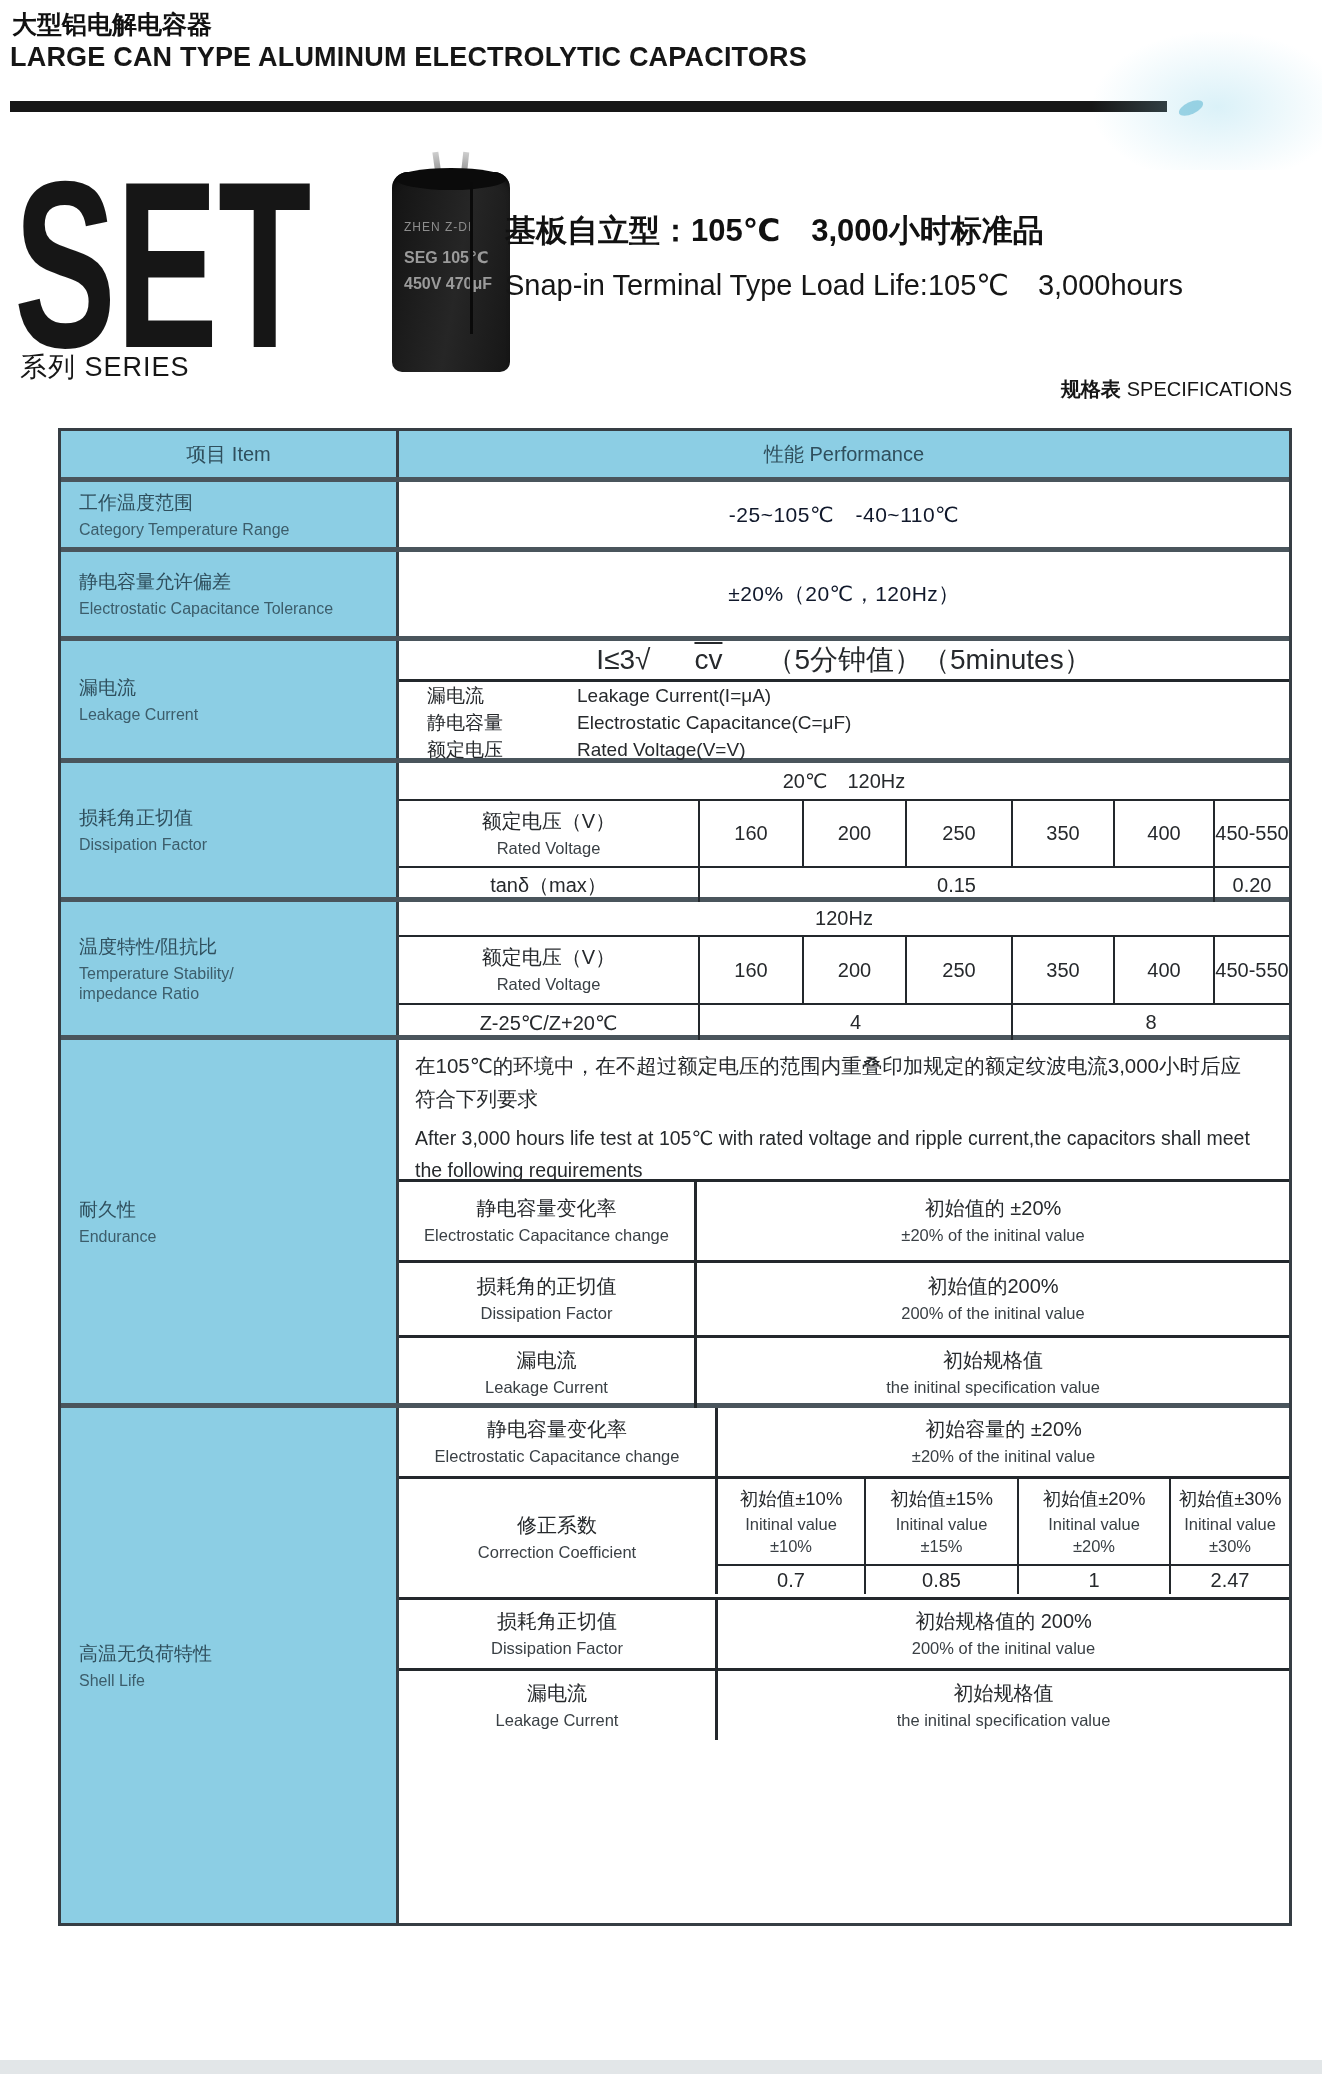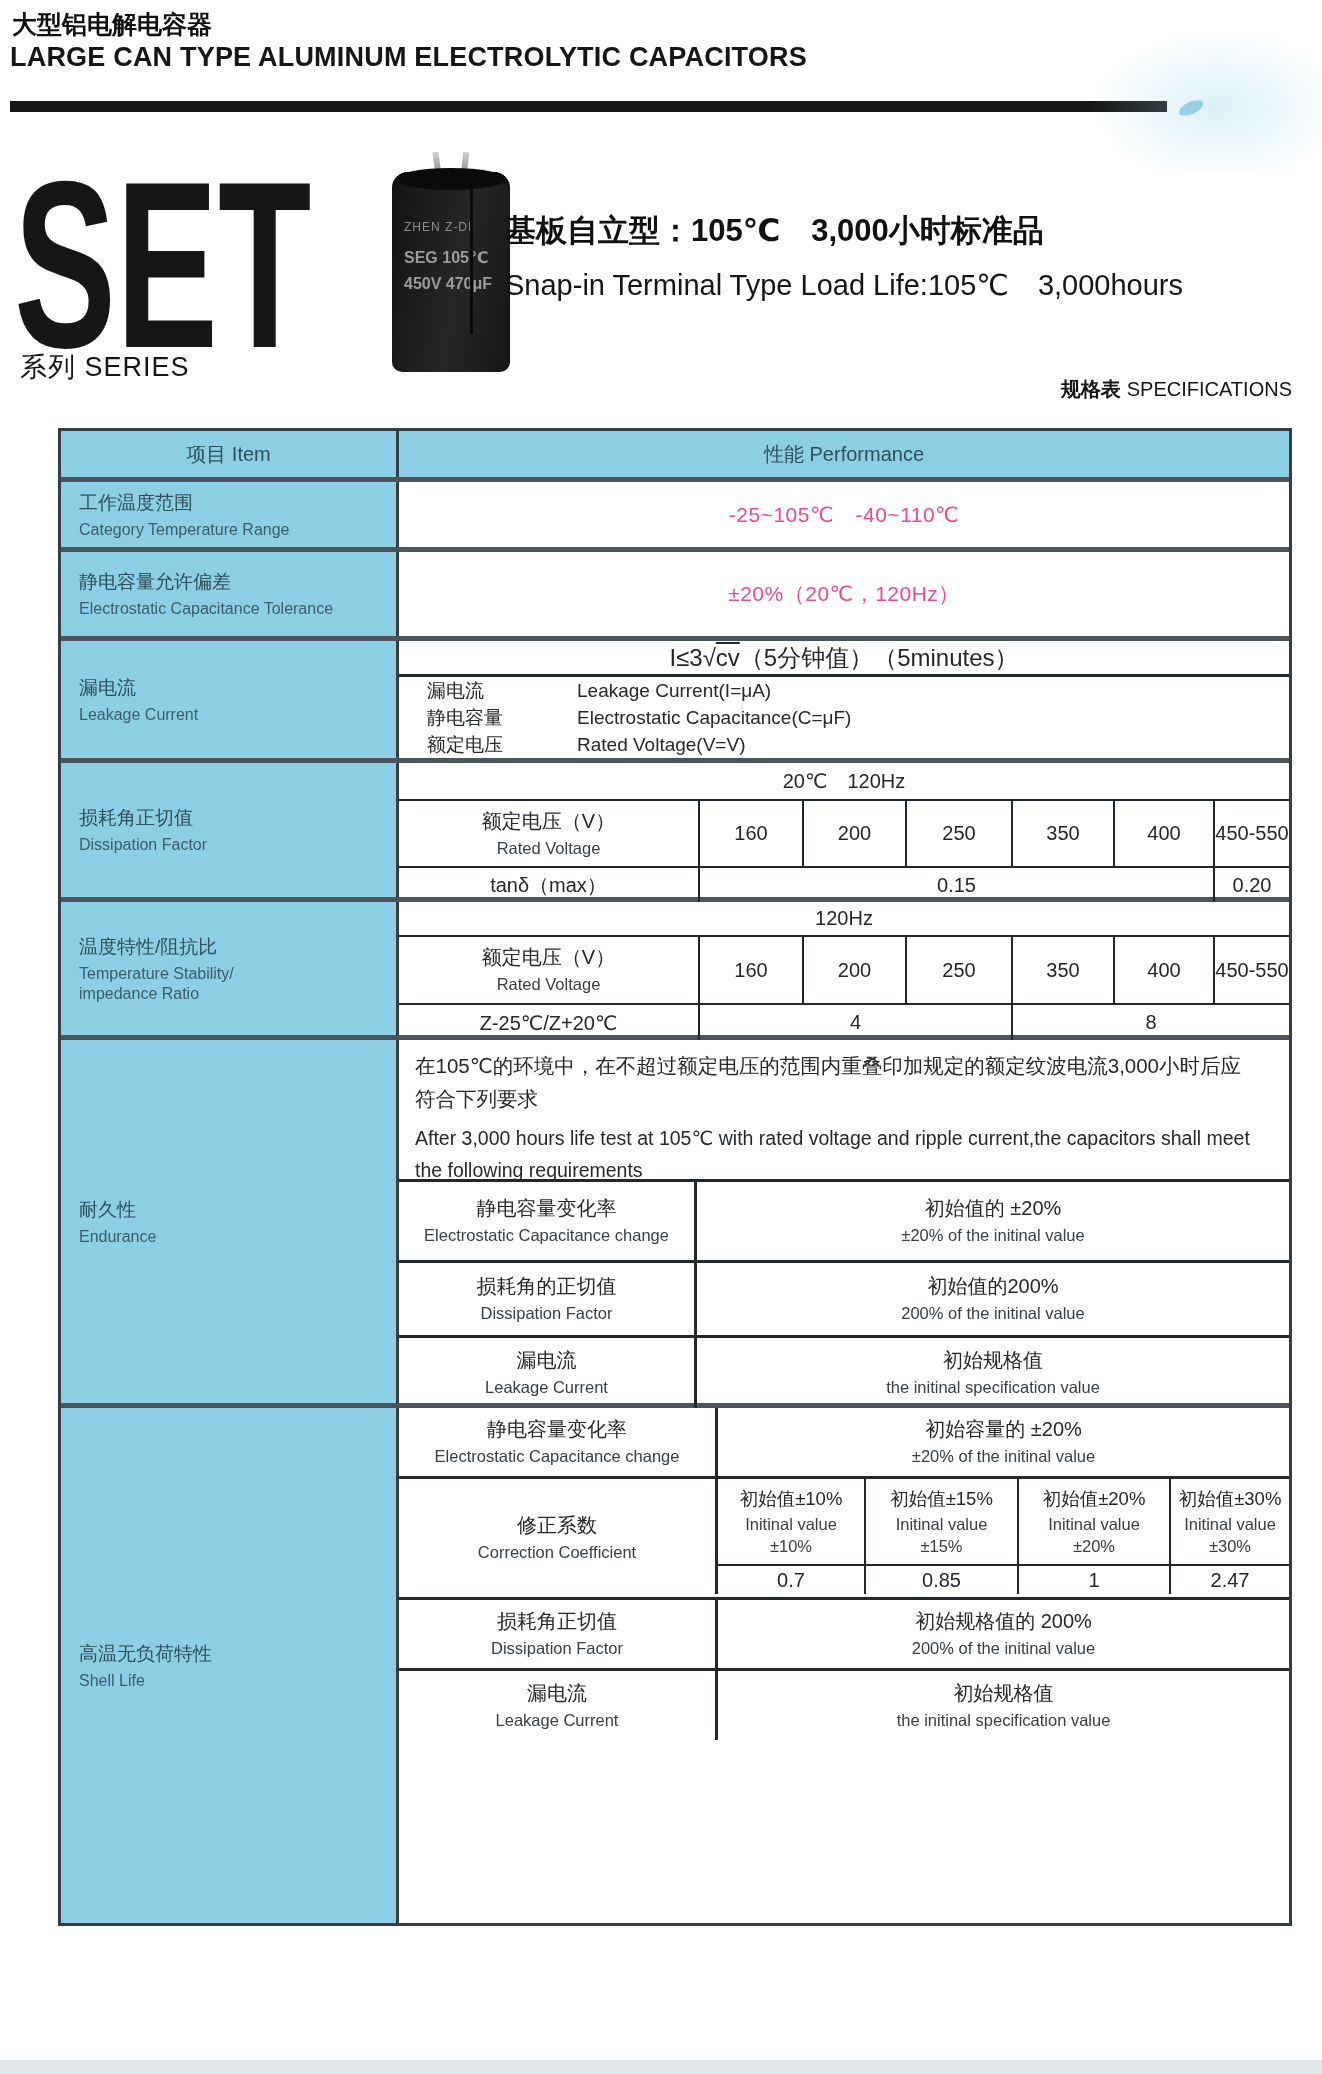--- a/index.html
+++ b/index.html
@@ -43,27 +43,27 @@
   .spec-table { position:absolute; left:58px; top:428px; width:1234px; box-sizing:border-box;
     border:3px solid #363e44; background:#fff; }
   .row { display:flex; box-sizing:border-box; }
   .row + .row { border-top:5px solid #4a555c; }
   .item { width:338px; flex:none; box-sizing:border-box; background:#8CCEE4; border-right:3px solid #363e44;
     display:flex; flex-direction:column; justify-content:center; padding:0 8px 0 18px; }
   .item .i-cn { font-size:19px; color:#2f4f5d; margin-bottom:4px; }
   .item .i-en { font-size:16px; color:#3c5d6b; line-height:1.25; }
   .content { flex:1 1 auto; display:flex; flex-direction:column; box-sizing:border-box; min-width:0; }
   .center { justify-content:center; align-items:center; text-align:center; }
-  .val { font-size:21px; color:#ec4899; letter-spacing:0.5px; }
+  .val { font-size:21px; color:#0f172a; letter-spacing:0.5px; }
   .row-header .item { justify-content:center; align-items:center; padding:0; }
   .row-header .content { background:#8CCEE4; justify-content:center; align-items:center; }
   .hdr-txt { font-size:20px; color:#2f4f5d; }
   
   .formula-row { height:42px; box-sizing:border-box; border-bottom:3px solid #23282c;
-    display:flex; align-items:center; justify-content:center; font-size:24px; color:#26292c; }
+    display:flex; align-items:center; justify-content:center; font-size:28px; color:#26292c;gap:44px; }
   .radicand { text-decoration:overline; }
   .legend { flex:1; display:flex; flex-direction:column; justify-content:center; padding-left:28px; }
   .legend-row { display:flex; line-height:27px; }
   .legend-cn { width:150px; font-size:19px; color:#26292c; }
   .legend-en { font-size:19px; color:#26292c; }
   
   .vgrid { display:grid; grid-template-columns:299px 104px 103px 106px 102px 100px auto; box-sizing:border-box; }
   .vgrid > div { box-sizing:border-box; display:flex; flex-direction:column; justify-content:center;
     align-items:center; text-align:center; font-size:20px; color:#26292c; }
   .bL2 { border-left:2px solid #23282c; } .bT2 { border-top:2px solid #23282c; }

